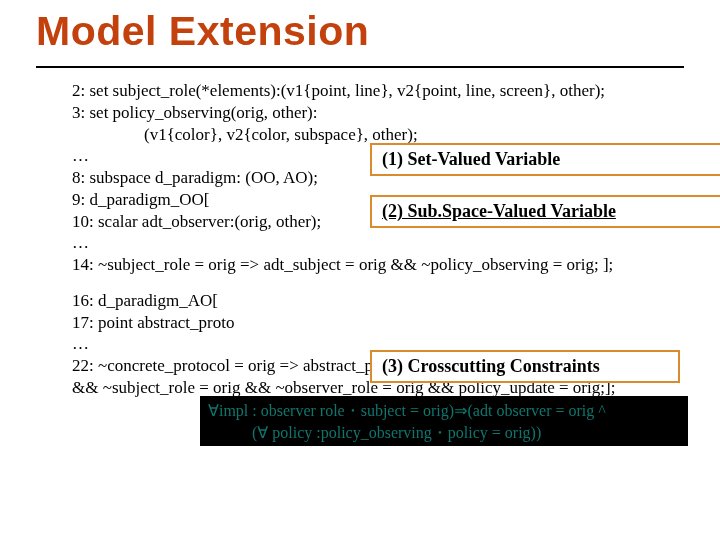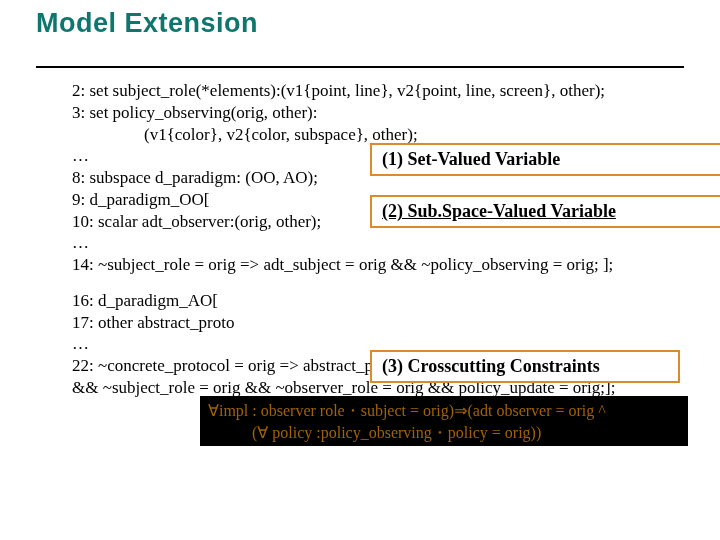--- a/index.html
+++ b/index.html
@@ -17,22 +17,22 @@
     width: 720px;
     height: 540px;
     box-sizing: border-box;
   }
   .title {
     position: absolute;
     left: 36px;
     top: 8px;
     font-family: Arial, Helvetica, sans-serif;
     font-weight: bold;
-    font-size: 27px;
-    color: #0f766e;
+    font-size: 41px;
+    color: #c2410c;
     letter-spacing: 0.5px;
   }
   .rule {
     position: absolute;
     left: 36px;
     top: 66px;
     width: 648px;
     height: 0;
     border-top: 2px solid #000;
   }
@@ -66,21 +66,21 @@
   .c1 { left: 370px; top: 143px; width: 365px; }
   .c2 { left: 370px; top: 195px; width: 354px; text-decoration: underline; }
   .c3 { left: 370px; top: 350px; width: 310px; }
   .formula {
     position: absolute;
     left: 200px;
     top: 396px;
     width: 488px;
     height: 50px;
     background: #000;
-    color: #a16207;
+    color: #0f766e;
     font-family: "Times New Roman", Times, serif;
     font-size: 16px;
     line-height: 1.35;
     padding: 4px 8px;
     box-sizing: border-box;
   }
   .formula .row { white-space: nowrap; }
   .formula .row2 { padding-left: 44px; }
 </style>
 </head>
@@ -96,21 +96,21 @@
     <div class="ln">3: set policy_observing(orig, other):</div>
     <div class="ln"><span class="indent">(v1{color}, v2{color, subspace}, other);</span></div>
     <div class="ln">…</div>
     <div class="ln">8: subspace d_paradigm: (OO, AO);</div>
     <div class="ln">9: d_paradigm_OO[</div>
     <div class="ln">10: scalar adt_observer:(orig, other);</div>
     <div class="ln">…</div>
     <div class="ln">14: ~subject_role = orig =&gt; adt_subject = orig &amp;&amp; ~policy_observing = orig; ];</div>
     <div class="ln" style="height:14px;"></div>
     <div class="ln">16: d_paradigm_AO[</div>
-    <div class="ln">17: other abstract_proto</div>
+    <div class="ln">17: point abstract_proto</div>
     <div class="ln">…</div>
     <div class="ln">22: ~concrete_protocol = orig =&gt; abstract_prototcol_interface = orig</div>
     <div class="ln">&amp;&amp; ~subject_role = orig &amp;&amp; ~observer_role = orig &amp;&amp; policy_update = orig;];</div>
   </div>
 
   <div class="callout c1">(1) Set-Valued Variable</div>
   <div class="callout c2">(2) Sub.Space-Valued Variable</div>
   <div class="callout c3">(3) Crosscutting Constraints</div>
 
   <div class="formula">

